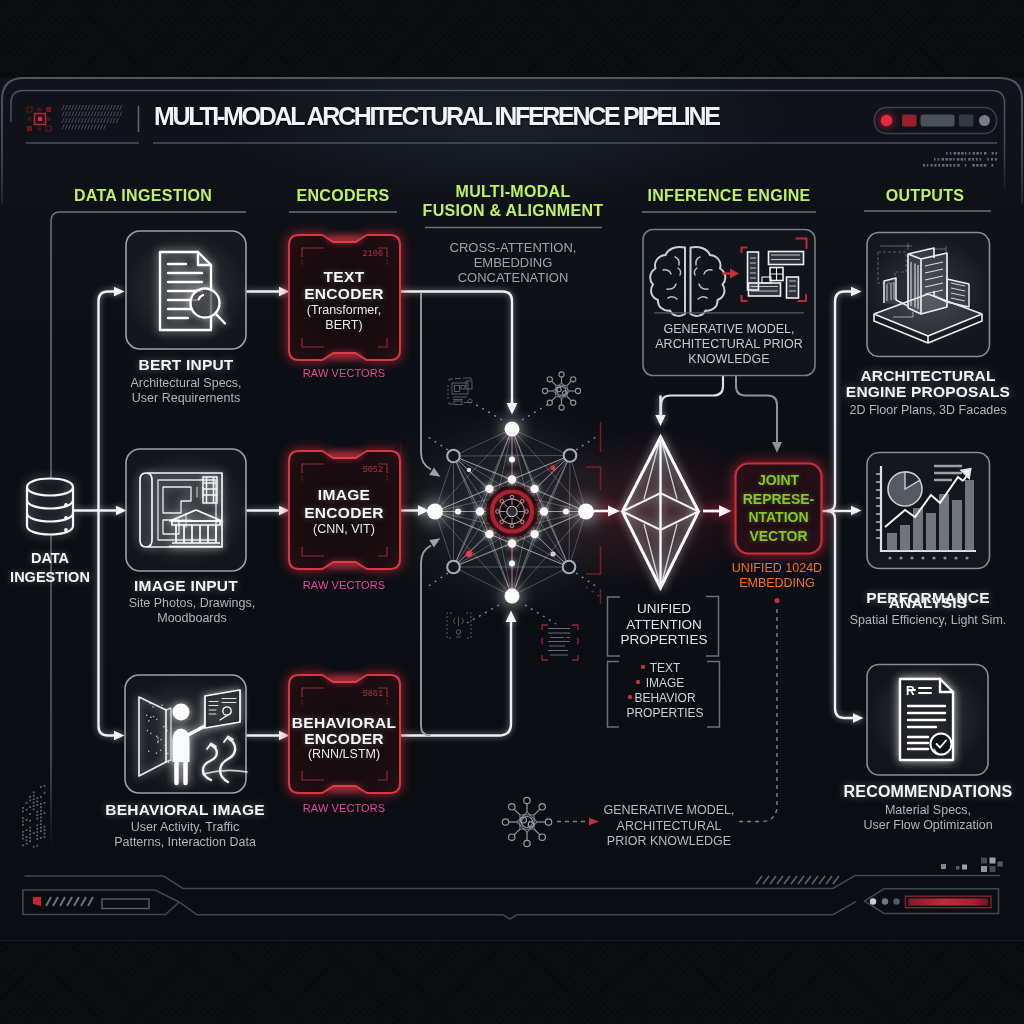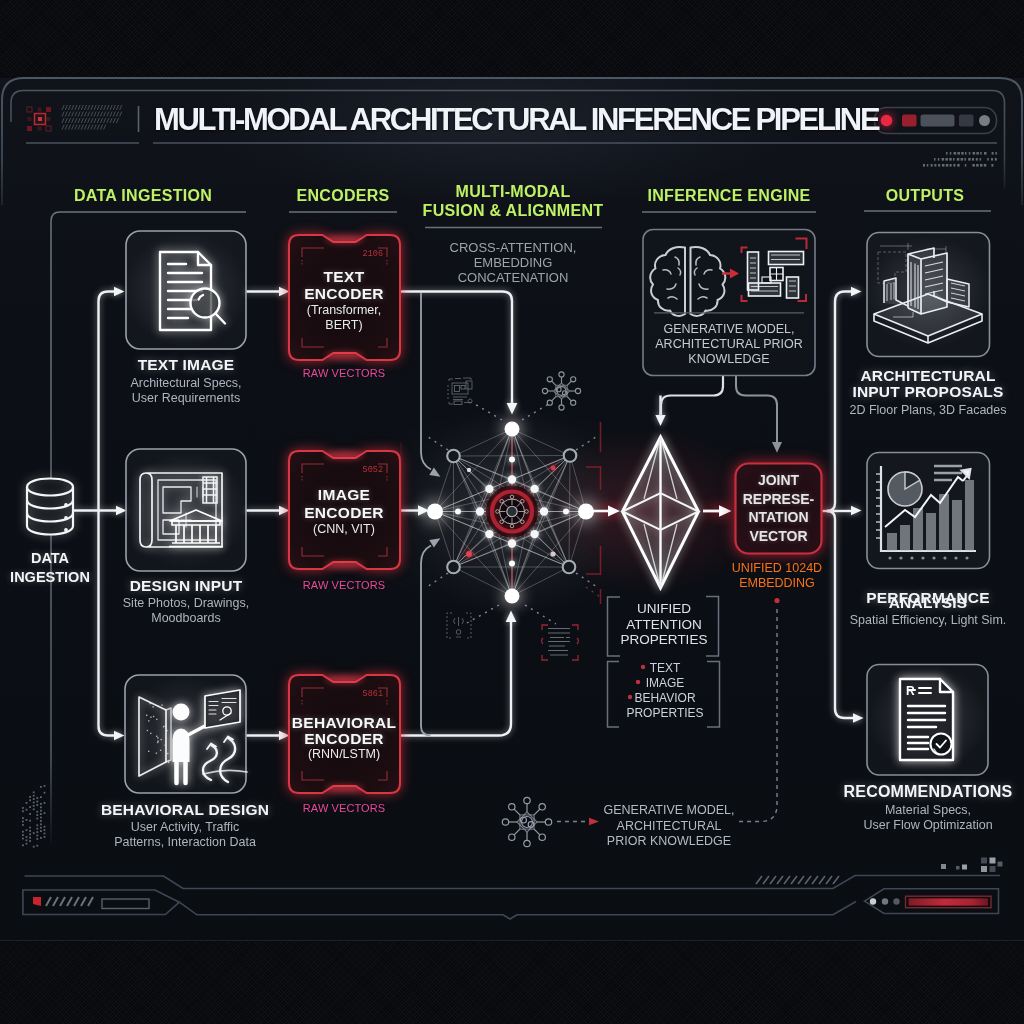--- a/index.html
+++ b/index.html
@@ -739,35 +739,35 @@
     <path d="M 620,597 H 607.5 V 656 H 620"></path>
     <path d="M 706,596.5 H 718.5 V 656 H 706"></path>
     <path d="M 619,661.5 H 607.5 V 727 H 619"></path>
     <path d="M 707,661.5 H 719.5 V 727 H 707"></path>
   </g>
   <circle cx="643" cy="667" r="2.2" fill="#c0303e"></circle>
   <circle cx="638" cy="682" r="2.2" fill="#c0303e"></circle>
   <circle cx="630" cy="697" r="2.2" fill="#c0303e"></circle>
   </svg>
   <div id="labels">
-    <div class="t" style="left:154px;top:101.5px;transform:none;font-weight:bold;font-size:31px;letter-spacing:-2.3px;color:#f0f3f7;text-shadow:0 1px 2px rgba(0,0,0,0.7);">MULTI-MODAL ARCHITECTURAL INFERENCE PIPELINE</div>
+    <div class="t" style="left:154px;top:101.5px;transform:none;font-weight:bold;font-size:25px;letter-spacing:-2.3px;color:#f0f3f7;text-shadow:0 1px 2px rgba(0,0,0,0.7);">MULTI-MODAL ARCHITECTURAL INFERENCE PIPELINE</div>
 
     <div class="t hd" style="left:143px;top:187px;">DATA INGESTION</div>
     <div class="t hd" style="left:343px;top:187px;">ENCODERS</div>
     <div class="t hd" style="left:513px;top:182px;line-height:19px;">MULTI-MODAL<br>FUSION &amp; ALIGNMENT</div>
     <div class="t hd" style="left:729px;top:187px;">INFERENCE ENGINE</div>
     <div class="t hd" style="left:925px;top:187px;">OUTPUTS</div>
 
     <div class="t" style="left:513px;top:240px;color:#9ba3ad;font-size:13px;line-height:15px;">CROSS-ATTENTION,<br>EMBEDDING<br>CONCATENATION</div>
 
-    <div class="t lb" style="left:186px;top:356px;">TEXT IMAGE</div>
+    <div class="t lb" style="left:186px;top:356px;">BERT INPUT</div>
     <div class="t sb" style="left:186px;top:376px;">Architectural Specs,<br>User Requirernents</div>
-    <div class="t lb" style="left:186px;top:577px;">DESIGN INPUT</div>
-    <div class="t sb" style="left:186px;top:596px;">Site Photos, Drawings,<br>Moodboards</div>
-    <div class="t lb" style="left:185px;top:801px;">BEHAVIORAL DESIGN</div>
+    <div class="t lb" style="left:186px;top:577px;">IMAGE INPUT</div>
+    <div class="t sb" style="left:192px;top:596px;">Site Photos, Drawings,<br>Moodboards</div>
+    <div class="t lb" style="left:185px;top:801px;">BEHAVIORAL IMAGE</div>
     <div class="t sb" style="left:185px;top:820px;">User Activity, Traffic<br>Patterns, Interaction Data</div>
 
     <div class="t" style="left:50px;top:542px;font-weight:bold;font-size:14.5px;color:#f2f5f8;line-height:19px;text-shadow:0 0 6px rgba(255,255,255,0.3);margin-top:7px;">DATA<br>INGESTION</div>
 
     <div class="t enc-b" style="left:344px;top:268px;">TEXT</div>
     <div class="t enc-b" style="left:344px;top:285px;">ENCODER</div>
     <div class="t enc-s" style="left:344px;top:302.5px;">(Transformer,</div>
     <div class="t enc-s" style="left:344px;top:317.5px;">BERT)</div>
     <div class="t raw" style="left:344px;top:367px;">RAW VECTORS</div>
 
@@ -776,30 +776,30 @@
     <div class="t enc-s" style="left:344px;top:522px;">(CNN, VIT)</div>
     <div class="t raw" style="left:344px;top:579px;">RAW VECTORS</div>
 
     <div class="t enc-b" style="left:344px;top:714px;">BEHAVIORAL</div>
     <div class="t enc-b" style="left:344px;top:730px;">ENCODER</div>
     <div class="t enc-s" style="left:344px;top:747px;">(RNN/LSTM)</div>
     <div class="t raw" style="left:344px;top:802px;">RAW VECTORS</div>
 
     <div class="t" style="left:729px;top:322px;color:#c4cad2;font-size:12.5px;line-height:15px;">GENERATIVE MODEL,<br>ARCHITECTURAL PRIOR<br>KNOWLEDGE</div>
 
-    <div class="t" style="left:778.5px;top:471px;font-weight:bold;font-size:14px;line-height:18.5px;color:#e5e5e5;text-shadow:0 0 5px rgba(255,255,255,0.25);">JOINT<br>REPRESE-<br>NTATION<br>VECTOR</div>
+    <div class="t" style="left:778.5px;top:471px;font-weight:bold;font-size:14px;line-height:18.5px;color:#84cc16;text-shadow:0 0 5px rgba(255,255,255,0.25);">JOINT<br>REPRESE-<br>NTATION<br>VECTOR</div>
     <div class="t" style="left:777px;top:561px;color:#f97316;font-size:12.5px;line-height:15px;">UNIFIED 1024D<br>EMBEDDING</div>
 
     <div class="t" style="left:664px;top:601px;color:#dde2e8;font-size:13.5px;line-height:15.5px;">UNIFIED<br>ATTENTION<br>PROPERTIES</div>
     <div class="t" style="left:665px;top:660.5px;color:#ccd2d9;font-size:12px;line-height:15px;">TEXT<br>IMAGE<br>BEHAVIOR<br>PROPERTIES</div>
 
     <div class="t" style="left:669px;top:803px;color:#b4bac3;font-size:12.5px;line-height:15.5px;">GENERATIVE MODEL,<br>ARCHITECTURAL<br>PRIOR KNOWLEDGE</div>
 
     <div class="t lb" style="left:928px;top:366.5px;">ARCHITECTURAL</div>
-    <div class="t lb" style="left:928px;top:382.5px;">INPUT PROPOSALS</div>
+    <div class="t lb" style="left:928px;top:382.5px;">ENGINE PROPOSALS</div>
     <div class="t sb" style="left:928px;top:403px;">2D Floor Plans, 3D Facades</div>
     <div class="t lb" style="left:928px;top:577px;margin-top:12px;">PERFORMANCE</div>
     <div class="t lb" style="left:928px;top:594px;">ANALYSIS</div>
     <div class="t sb" style="left:928px;top:613px;">Spatial Efficiency, Light Sim.</div>
     <div class="t lb" style="left:928px;top:783px;font-size:16px;">RECOMMENDATIONS</div>
     <div class="t sb" style="left:928px;top:803px;">Material Specs,<br>User Flow Optimization</div>
   </div>
 </div>
 
 </body></html>

